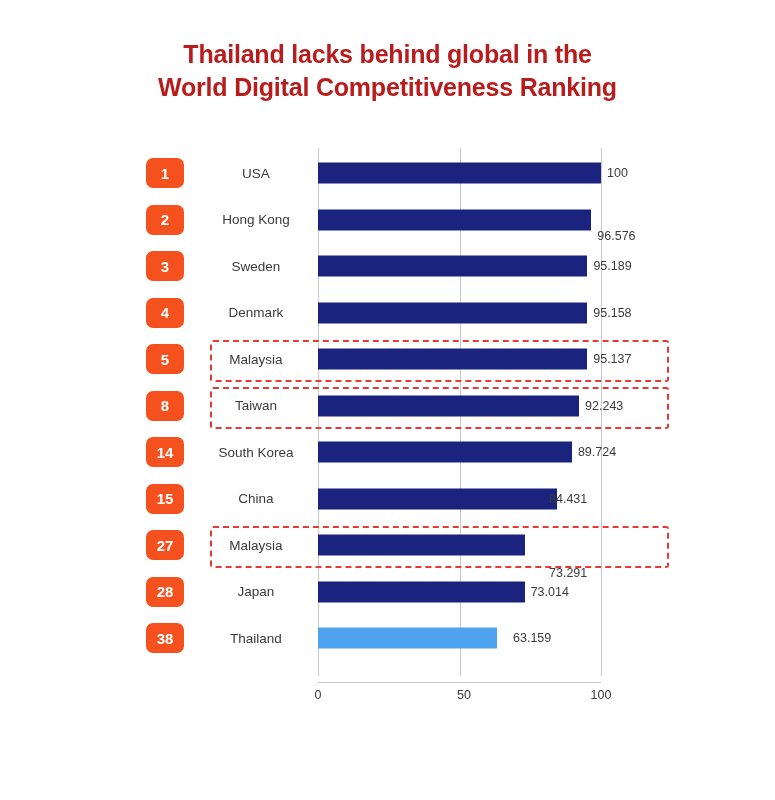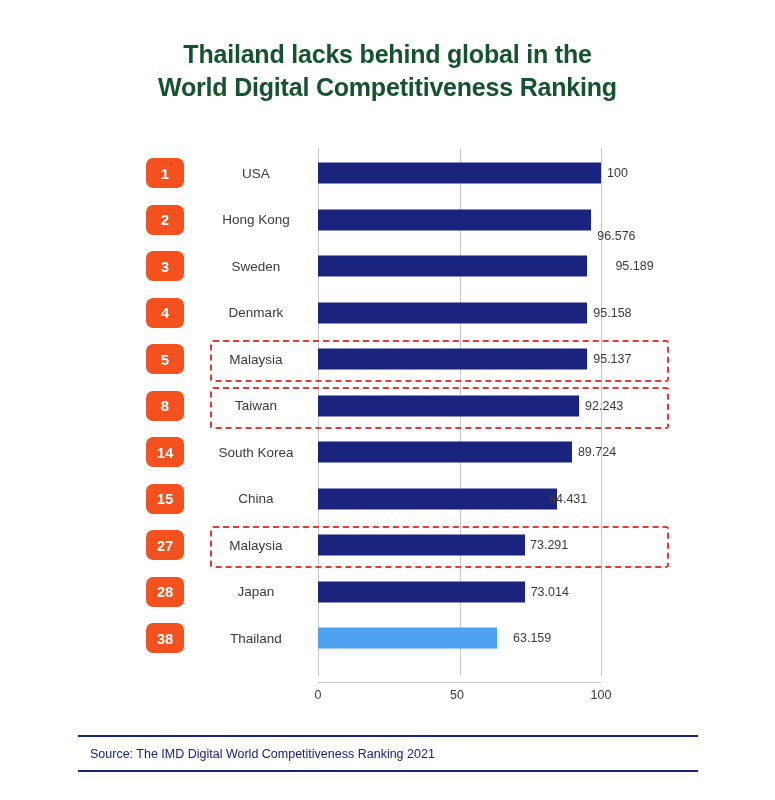--- a/index.html
+++ b/index.html
@@ -18,21 +18,21 @@
     width: 775px;
     height: 800px;
     position: relative;
     box-sizing: border-box;
   }
 
   
   .title-block {
     padding-top: 38px;
     text-align: center;
-    color: #14532d;
+    color: #b91c1c;
     font-weight: bold;
     font-size: 25px;
     line-height: 1.32;
     letter-spacing: -0.2px;
   }
   .title-line {
     display: block;
   }
 
   
@@ -210,21 +210,21 @@
           <div class="plot">
             <div class="bar" style="width: 273.31px; background: rgb(26, 35, 126);"></div>
             <div class="value" style="left: 279.31px; margin-top: 16px;">96.576</div>
           </div>
         </div>
         <div class="row">
           <div class="rank">3</div>
           <div class="country">Sweden</div>
           <div class="plot">
             <div class="bar" style="width: 269.385px; background: rgb(26, 35, 126);"></div>
-            <div class="value" style="left: 275.385px; margin-left: 22px;">95.189</div>
+            <div class="value" style="left: 275.385px;">95.189</div>
           </div>
         </div>
         <div class="row">
           <div class="rank">4</div>
           <div class="country">Denmark</div>
           <div class="plot">
             <div class="bar" style="width: 269.297px; background: rgb(26, 35, 126);"></div>
             <div class="value" style="left: 275.297px;">95.158</div>
           </div>
         </div>
@@ -258,21 +258,21 @@
           <div class="plot">
             <div class="bar" style="width: 238.94px; background: rgb(26, 35, 126);"></div>
             <div class="value" style="left: 231px;">84.431</div>
           </div>
         </div>
         <div class="row">
           <div class="rank">27</div>
           <div class="country">Malaysia</div>
           <div class="plot">
             <div class="bar" style="width: 207.414px; background: rgb(26, 35, 126);"></div>
-            <div class="value" style="left: 212px;">73.291</div>
+            <div class="value" style="left: 231px; margin-top: 28px;">73.291</div>
           </div>
         </div>
         <div class="row">
           <div class="rank">28</div>
           <div class="country">Japan</div>
           <div class="plot">
             <div class="bar" style="width: 206.63px; background: rgb(26, 35, 126);"></div>
             <div class="value" style="left: 212.63px;">73.014</div>
           </div>
         </div>
@@ -282,23 +282,20 @@
           <div class="plot">
             <div class="bar highlight" style="width: 178.74px; background: rgb(77, 163, 240);"></div>
             <div class="value" style="left: 195px;">63.159</div>
           </div>
         </div>
       </div>
     <div class="axis">
       <div class="axis-line"></div>
       <div id="ticks">
           <div class="tick-label" style="left: 0px;">0</div>
-          <div class="tick-label" style="left: 139px;">50</div>
+          <div class="tick-label" style="left: 146px;">50</div>
           <div class="tick-label" style="left: 283px;">100</div>
         </div>
     </div>
   </div>
 
-  <div class="source-bar">
-    <span class="source-text">Source: The IMD Digital World Competitiveness Ranking 2021</span>
-  </div>
 
 </div>
 
 </body></html>

